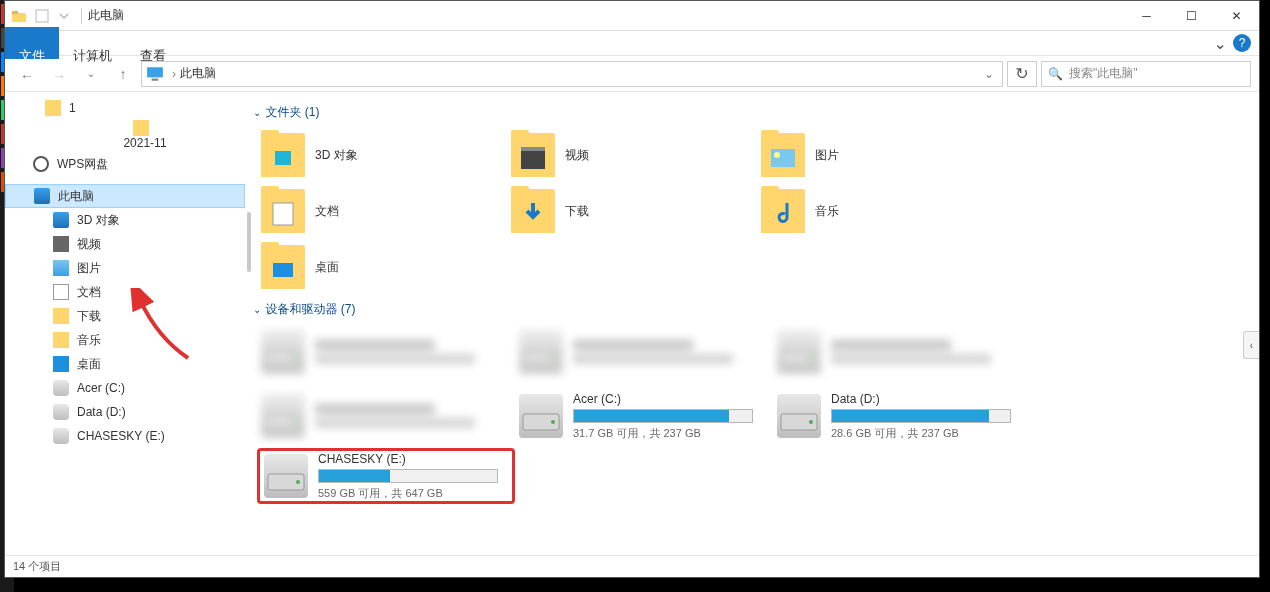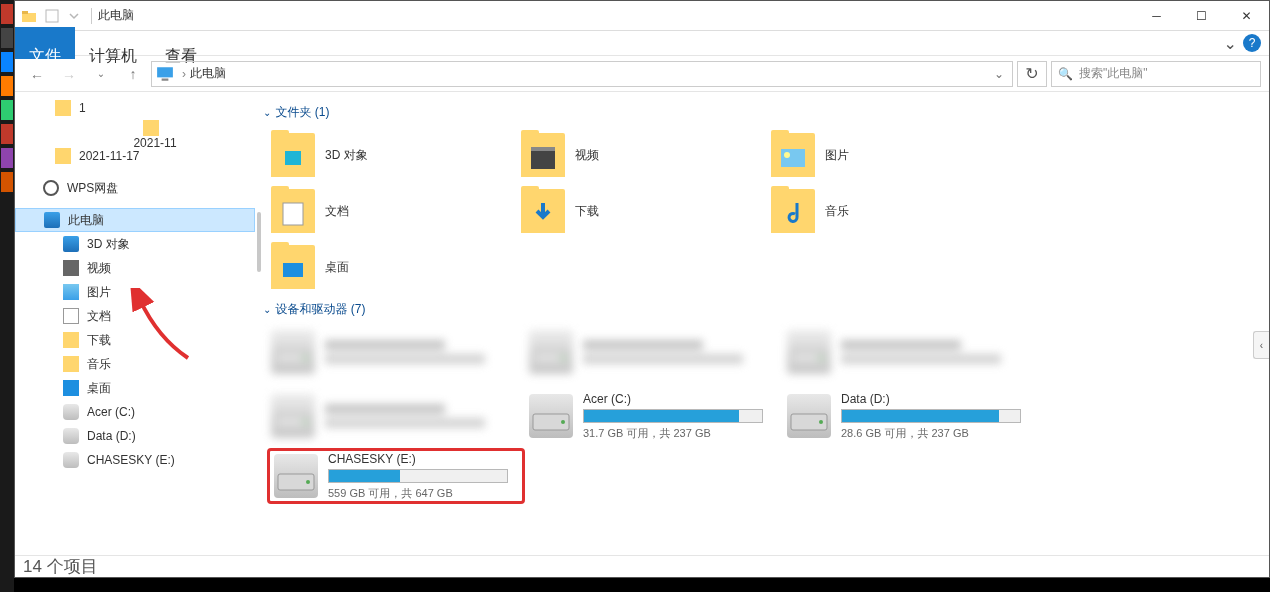--- a/index.html
+++ b/index.html
@@ -1,34 +1,34 @@
 <!DOCTYPE html>
 <html><head>
 <meta charset="utf-8">
 <style>
 * { margin: 0; padding: 0; box-sizing: border-box; font-family: "Microsoft YaHei", "Segoe UI", sans-serif; }
 body { background: #000; width: 1270px; height: 592px; overflow: hidden; position: relative; }
 
 .taskbar-left { position: absolute; left: 0; top: 0; width: 14px; height: 592px; background: #1a1a1a; display: flex; flex-direction: column; gap: 4px; padding-top: 4px; }
 .taskbar-left > div { width: 12px; height: 20px; margin: 0 1px; }
 
-.explorer-window { position: absolute; left: 14px; top: 0; width: 1256px; height: 578px; background: #fff; display: flex; flex-direction: column; border: 1px solid #555; }
+.explorer-window { position: absolute; left: 4px; top: 0; width: 1256px; height: 578px; background: #fff; display: flex; flex-direction: column; border: 1px solid #555; }
 
 
 .titlebar { height: 30px; background: #fff; border-bottom: 1px solid #ddd; display: flex; align-items: center; padding-left: 6px; }
 .titlebar .icon-mini { width: 16px; height: 16px; margin-right: 4px; }
 .titlebar .qat-icon { width: 16px; height: 16px; margin: 0 3px; opacity: .6; }
 .titlebar .sep { width: 1px; height: 16px; background: #ccc; margin: 0 6px; }
 .titlebar .title { font-size: 12px; color: #333; }
 .titlebar .win-controls { margin-left: auto; display: flex; }
 .titlebar .win-controls > div { width: 45px; height: 30px; display: flex; align-items: center; justify-content: center; font-size: 12px; color: #333; }
 
 
 .ribbon { height: 25px; display: flex; align-items: center; border-bottom: 1px solid #e5e5e5; }
-.ribbon .tab { padding: 16px 14px; height: 16px; line-height: 25px; font-size: 16px; color: #333; }
+.ribbon .tab { padding: 16px 14px; height: 16px; line-height: 25px; font-size: 13px; color: #333; }
 .ribbon .tab.file { background: #1979ca; color: #fff; }
 .ribbon .collapse { margin-left: auto; margin-right: 6px; color: #555; }
 .ribbon .help { width: 18px; height: 18px; border-radius: 50%; background: #1979ca; color: #fff; text-align: center; line-height: 18px; font-size: 12px; margin-right: 8px; }
 
 
 .addrrow { height: 36px; display: flex; align-items: center; padding: 0 8px; gap: 4px; border-bottom: 1px solid #e5e5e5; }
 .nav-btn { width: 28px; height: 28px; display: flex; align-items: center; justify-content: center; color: #777; font-size: 14px; }
 .addrbar { flex: 1; height: 26px; border: 1px solid #ccc; display: flex; align-items: center; padding-left: 4px; font-size: 12px; color: #333; }
 .addrbar .crumb-icon { width: 18px; height: 18px; margin-right: 4px; }
 .addrbar .dd { margin-left: auto; padding: 0 8px; color: #777; }
@@ -61,21 +61,21 @@
 .device-item .progress { width: 180px; height: 14px; border: 1px solid #b8b8b8; background: #f0f0f0; margin-bottom: 3px; }
 .device-item .progress .bar { height: 100%; background: #26a0da; }
 .device-item .dinfo .davail { color: #666; font-size: 11px; }
 .device-item.blurred .dicon, .device-item.blurred .dinfo { filter: blur(4px); opacity: .85; }
 
 .highlight-box { border: 3px solid #e03030; border-radius: 4px; padding: 4px; margin: -4px; }
 
 
 .arrow-anno { position: absolute; left: 128px; top: 288px; pointer-events: none; }
 
-.statusbar { height: 22px; border-top: 1px solid #e5e5e5; display: flex; align-items: center; padding: 0 8px; font-size: 17px; color: #555; }
+.statusbar { height: 22px; border-top: 1px solid #e5e5e5; display: flex; align-items: center; padding: 0 8px; font-size: 11px; color: #555; }
 
 
 .ic-folder { background: #ffd66e; border-radius: 2px 2px 0 0; position: relative; }
 .ic-folder::before { content: ""; position: absolute; top: -3px; left: 0; width: 40%; height: 5px; background: #ffd66e; border-radius: 2px 2px 0 0; }
 .ic-folder-s { background: #ffd66e; }
 .ic-pc { background: linear-gradient(#3aa0e8,#1d6fb8); border-radius: 2px; }
 .ic-onedrive { background: #0f6cbd; border-radius: 50% 50% 40% 40%; }
 .ic-cloud { border: 2px solid #555; border-radius: 50%; }
 .ic-drive { background: linear-gradient(#e8e8e8,#bdbdbd); border-radius: 4px; position: relative; }
 .ic-pic { background: linear-gradient(#78c8f0,#3aa0e8); }
@@ -155,24 +155,20 @@
   <div class="body">
     <div class="navpane" id="navpane">
         <div class="item" style="padding-left: 40px;">
           <div class="nicon ic-folder-s"></div>
           <span>1</span>
         </div>
         <div class="item" style="padding-left: 40px; flex-direction: column;">
           <div class="nicon ic-folder-s"></div>
           <span>2021-11</span>
         </div>
-        <div class="item" style="padding-left: 40px;">
-          <div class="nicon ic-folder-s"></div>
-          <span>2021-11-17</span>
-        </div>
         <div style="height: 8px;"></div>
         <div class="item" style="padding-left: 28px;">
           <div class="nicon ic-cloud"></div>
           <span>WPS网盘</span>
         </div>
         <div style="height: 8px;"></div>
         <div class="item selected" style="padding-left: 28px;">
           <div class="nicon ic-pc"></div>
           <span>此电脑</span>
         </div>

